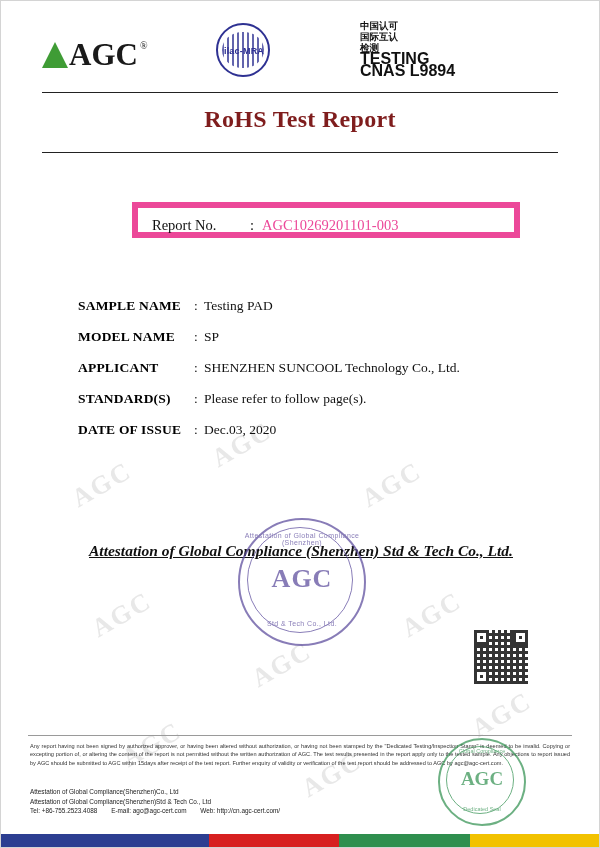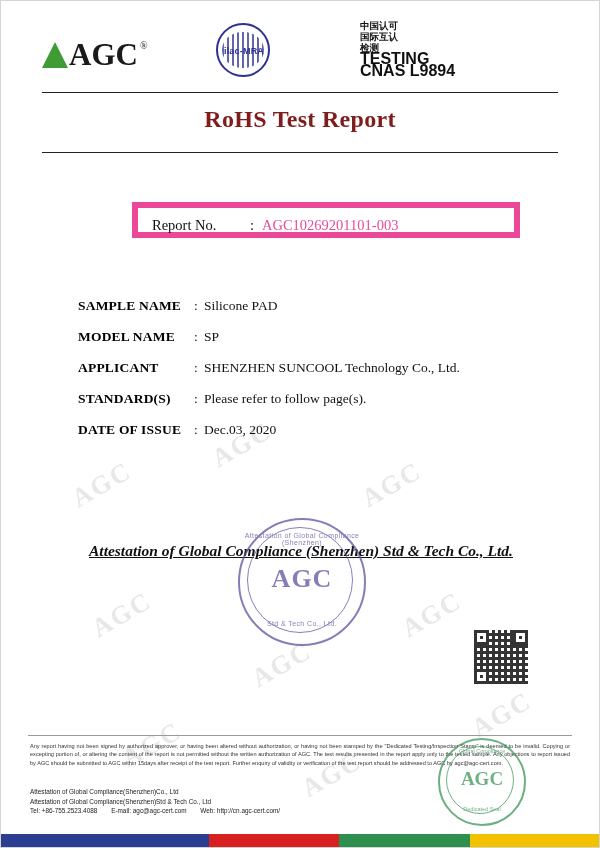--- a/index.html
+++ b/index.html
@@ -467,21 +467,21 @@
     <div class="label">Report No.</div>
     <div class="colon">:</div>
     <div class="value">AGC10269201101-003</div>
   </div>
 
   <div class="fields">
 
     <div class="field-row">
       <div class="fname">SAMPLE NAME</div>
       <div class="fcolon">:</div>
-      <div class="fval">Silicone PAD</div>
+      <div class="fval">Testing PAD</div>
     </div>
 
     <div class="field-row">
       <div class="fname">MODEL NAME</div>
       <div class="fcolon">:</div>
       <div class="fval">SP</div>
     </div>
 
     <div class="field-row">
       <div class="fname">APPLICANT</div>

